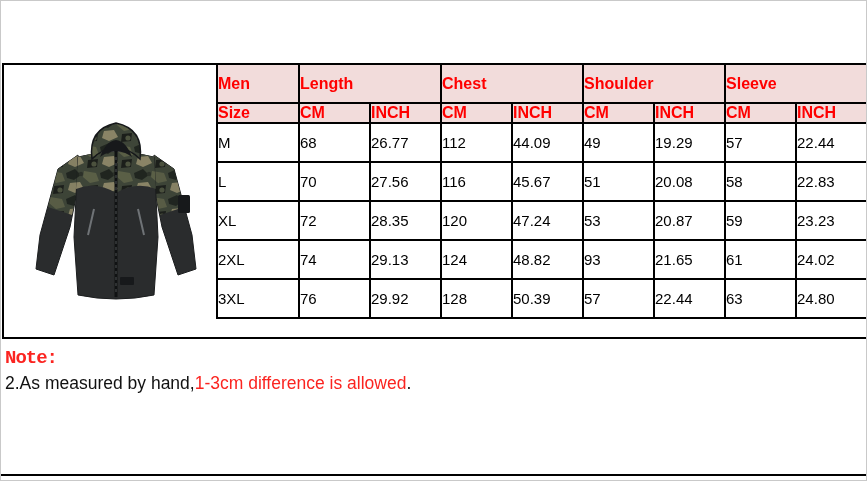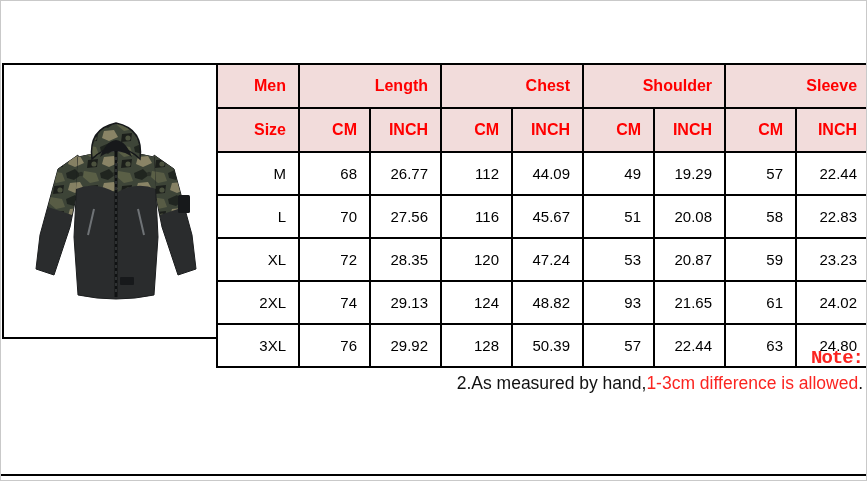--- a/index.html
+++ b/index.html
@@ -35,38 +35,38 @@
     position:absolute;left:28px;top:52px;width:168px;height:190px;
   }
   
   table.size-table{
     position:absolute;left:213px;top:62px;
     border-collapse:collapse;table-layout:fixed;
     width:653px;
   }
   .size-table th,.size-table td{
     border:2px solid var(--ink);
-    text-align:right;vertical-align:middle;
-    padding:12px;
+    text-align:left;vertical-align:middle;
+    padding:0;
     overflow:hidden;white-space:nowrap;
   }
   .size-table thead th{
     background:var(--header-bg);
     color:var(--header-red);
     font-weight:bold;font-size:16px;
   }
   .size-table .group-row th{height:39px;}
-  .size-table .sub-row th{height:36px;margin-left:20px;}
+  .size-table .sub-row th{height:20px;margin-left:20px;}
   .size-table tbody td,.size-table tbody th{
     height:39px;background:#fff;color:#000;
     font-size:15px;font-weight:normal;
   }
   
   .notes{
-    position:absolute;left:4px;top:346px;width:858px;text-align:right;
+    position:absolute;left:4px;top:346px;width:858px;
   }
   .note-heading{
     font-family:"Liberation Mono", monospace;
     font-weight:bold;font-size:19px;color:var(--note-red);
     margin:0 0 3px 0;letter-spacing:-1px;
   }
   .note-line{
     font-size:17.5px;line-height:23px;color:#111;
   }
   .note-line .red{color:var(--note-red);}

